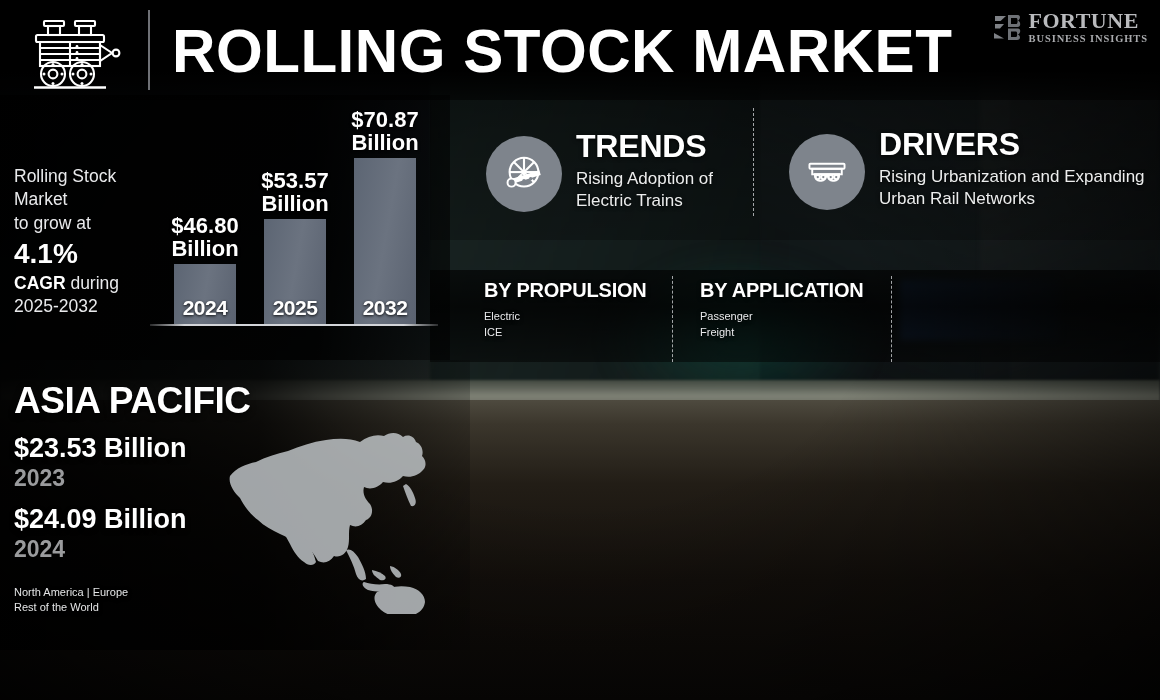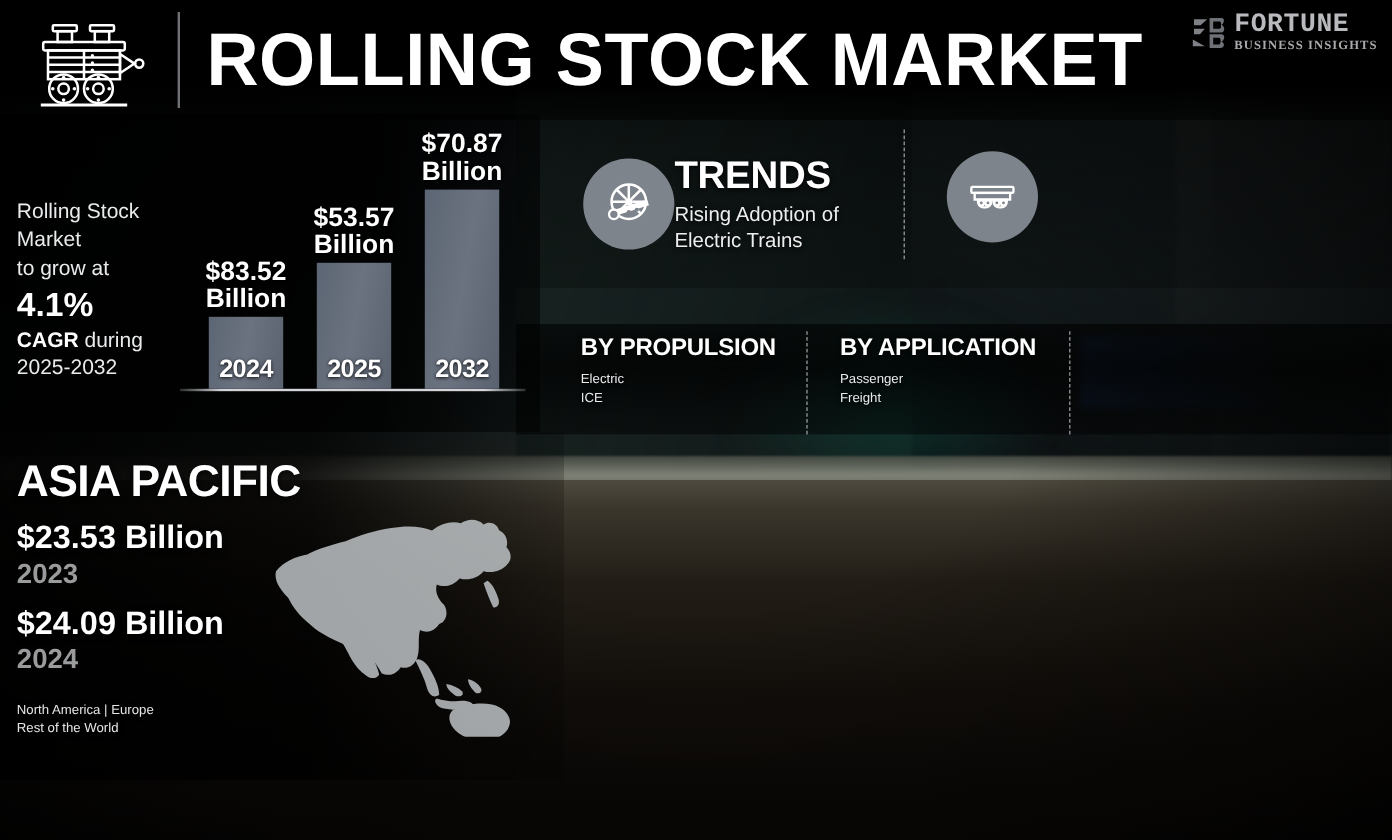--- a/index.html
+++ b/index.html
@@ -92,21 +92,21 @@
     position:absolute; left:172px; top:8px; height:84px;
     display:flex; align-items:center;
     font-size:62px; font-weight:bold; letter-spacing:.5px;
     color:#fff; white-space:nowrap;
     transform:scaleX(.97); transform-origin:left center;
   }
   .fbi-logo { position:absolute; right:12px; top:10px; display:flex; align-items:center; gap:7px; }
   .fbi-mark { width:30px; height:30px; }
   .fbi-text { display:flex; flex-direction:column; line-height:1; }
   .fbi-name {
-    font-family:Liberation Mono, monospace; font-size:22px; font-weight:bold;
+    font-family:Liberation Serif, serif; font-size:22px; font-weight:bold;
     color:#b9babd; letter-spacing:.5px;
   }
   .fbi-sub {
     font-family:"Liberation Serif", serif; font-size:10.5px; font-weight:bold;
     color:#a9aaad; letter-spacing:.9px; margin-top:2px;
   }
 
   
   .chart-copy {
     position:absolute; left:14px; top:165px; width:132px;
@@ -129,21 +129,21 @@
     position:absolute; width:70px; text-align:center; bottom:16px;
     font-size:21px; font-weight:bold; color:#fff; letter-spacing:-.5px;
     text-shadow:0 1px 3px rgba(0,0,0,.9);
   }
   .axis {
     position:absolute; left:0; bottom:10px; width:288px; height:2px;
     background:linear-gradient(90deg, rgba(210,212,216,.2), #d3d5d9 12%, #d3d5d9 88%, rgba(210,212,216,.2));
   }
 
   
-  .insight { position:absolute; display:flex; align-items:center; }
+  .insight { position:absolute; display:flex; align-items:flex-end; gap:14px; }
   .insight.trends  { left:486px; top:128px; }
   .insight.drivers { left:789px; top:126px; }
   .ins-circle {
     width:76px; height:76px; border-radius:50%;
     background:#7e848c; display:flex; align-items:center; justify-content:center;
     flex:0 0 76px;
   }
   .ins-body { padding-top:2px; }
   .ins-title {
     font-size:32px; font-weight:bold; color:#fff; line-height:1; letter-spacing:-.2px;
@@ -301,21 +301,21 @@
   </div>
 
   <div class="chart">
     <div class="axis"></div>
 
     <div class="bar" style="left:24px;  height:60px;"></div>
     <div class="bar" style="left:114px; height:105px;"></div>
     <div class="bar" style="left:204px; height:166px;"></div>
 
     <div class="bar-label" style="left:9px; top:106px;">
-      <span>$83.52 Billion</span>
+      <span>$46.80 Billion</span>
     </div>
     <div class="bar-label" style="left:99px; top:61px;">
       <span>$53.57 Billion</span>
     </div>
     <div class="bar-label" style="left:189px; top:0px;">
       <span>$70.87 Billion</span>
     </div>
 
     <div class="bar-year" style="left:20px;">2024</div>
     <div class="bar-year" style="left:110px;">2025</div>
@@ -356,20 +356,24 @@
           <rect x="10" y="22.5" width="32" height="6"></rect>
           <path d="M13 28.5 h12 v2 a5 5 0 0 1 -5 5 h-2 a5 5 0 0 1 -5 -5 Z"></path>
           <path d="M27 28.5 h12 v2 a5 5 0 0 1 -5 5 h-2 a5 5 0 0 1 -5 -5 Z"></path>
           <circle cx="16" cy="31.5" r="2.3"></circle>
           <circle cx="22" cy="31.5" r="2.3"></circle>
           <circle cx="30" cy="31.5" r="2.3"></circle>
           <circle cx="36" cy="31.5" r="2.3"></circle>
         </g>
       </svg>
     </span>
+    <span class="ins-body">
+      <span class="ins-title" style="display:block">DRIVERS</span>
+      <span class="ins-desc" style="display:block; max-width:275px">Rising Urbanization and Expanding Urban Rail Networks</span>
+    </span>
   </div>
 
   <div class="v-dash d-top"></div>
   <div class="v-dash d-s1"></div>
   <div class="v-dash d-s2"></div>
 
   <div class="seg s1">
     <div class="seg-h">BY PROPULSION</div>
     <div class="seg-l">
       <div>Electric</div>

